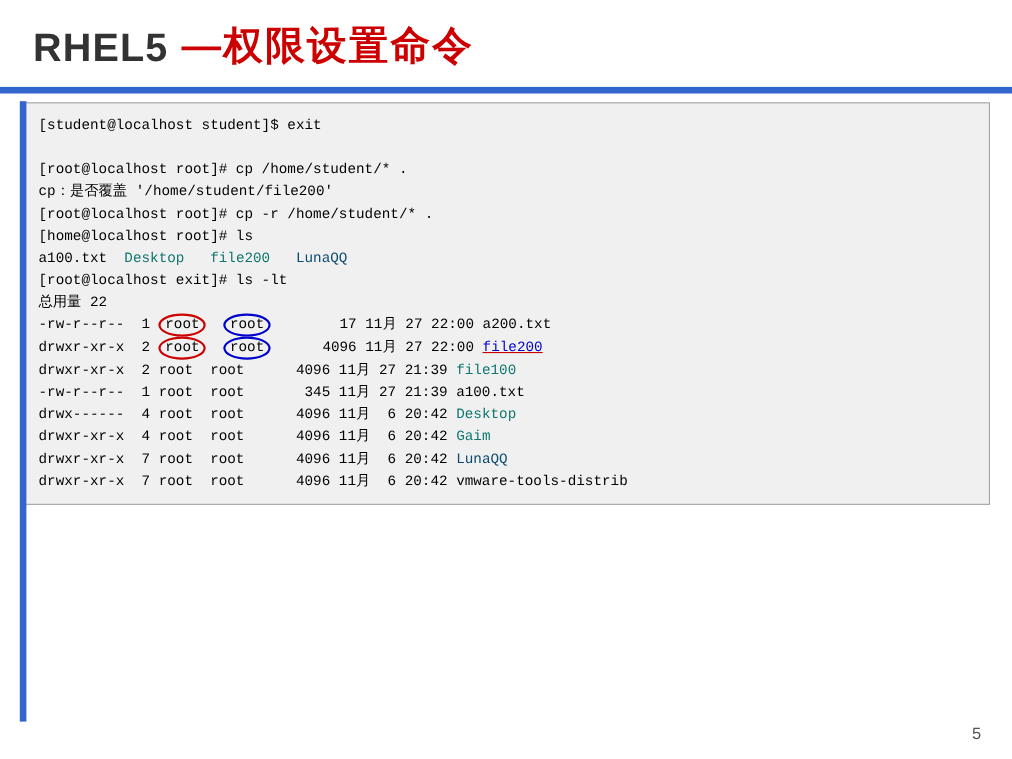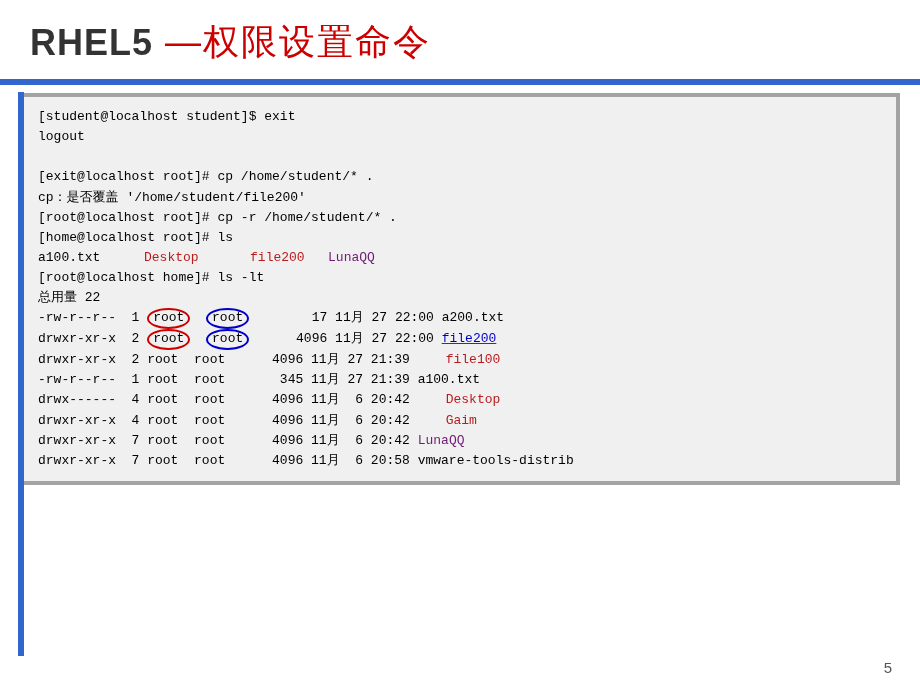--- a/index.html
+++ b/index.html
@@ -23,56 +23,55 @@
 
     .title-rhel {
       font-size: 36px;
       font-weight: bold;
       color: #333333;
       letter-spacing: 1px;
     }
 
     .title-subtitle {
       font-size: 36px;
-      font-weight: normal;
+      font-weight: bold;
       color: #cc0000;
       letter-spacing: 2px;
       text-decoration: none;
     }
 
     
     .blue-bar {
       height: 6px;
       background: #3366cc;
       margin: 0 0 0 0;
     }
 
     
     .terminal-container {
       background: #f0f0f0;
-      border: 4px solid #a3a3a3;
+      border: 1px solid #a3a3a3;
       margin: 8px 20px 8px 20px;
       padding: 10px 14px;
       font-family: 'Courier New', Courier, monospace;
       font-size: 13px;
       color: #000000;
       line-height: 1.55;
     }
 
     .term-line {
       white-space: pre;
     }
 
     .term-blue {
-      color: #b91c1c;
-      margin-left: 28px;
+      color: #0f766e;
     }
 
     .term-cyan {
-      color: #701a75;
+      color: #0c4a6e;
     }
 
     
     .circle-root-red {
       display: inline-block;
       border: 2px solid #cc0000;
       border-radius: 50%;
       padding: 0px 4px;
       color: #000;
       font-family: 'Courier New', Courier, monospace;
@@ -125,50 +124,49 @@
 </div>
 
 <div class="blue-bar"></div>
 
 <div class="left-accent"></div>
 
 <div class="terminal-container">
 
   <div class="term-line">[student@localhost student]$ exit</div>
 
-  <div class="term-line">logout</div>
 
   <div class="term-line">&nbsp;</div>
 
-  <div class="term-line">[exit@localhost root]# cp /home/student/* .</div>
+  <div class="term-line">[root@localhost root]# cp /home/student/* .</div>
 
   <div class="term-line">cp：是否覆盖 '/home/student/file200'</div>
 
   <div class="term-line">[root@localhost root]# cp -r /home/student/* .</div>
 
 
   <div class="term-line">[home@localhost root]# ls</div>
 
   <div class="term-line">a100.txt  <span class="term-blue">Desktop</span>   <span class="term-blue">file200</span>   <span class="term-cyan">LunaQQ</span></div>
 
 
-  <div class="term-line">[root@localhost home]# ls -lt</div>
+  <div class="term-line">[root@localhost exit]# ls -lt</div>
 
   <div class="term-line">总用量 22</div>
 
   <div class="term-line">-rw-r--r--  1 <span class="circle-root-red">root</span>  <span class="circle-root-blue">root</span>        17 11月 27 22:00 a200.txt</div>
 
   <div class="term-line">drwxr-xr-x  2 <span class="circle-root-red">root</span>  <span class="circle-root-blue">root</span>      4096 11月 27 22:00 <span class="underline-red">file200</span></div>
 
   <div class="term-line">drwxr-xr-x  2 root  root      4096 11月 27 21:39 <span class="term-blue">file100</span></div>
 
   <div class="term-line">-rw-r--r--  1 root  root       345 11月 27 21:39 a100.txt</div>
 
   <div class="term-line">drwx------  4 root  root      4096 11月  6 20:42 <span class="term-blue">Desktop</span></div>
 
   <div class="term-line">drwxr-xr-x  4 root  root      4096 11月  6 20:42 <span class="term-blue">Gaim</span></div>
 
   <div class="term-line">drwxr-xr-x  7 root  root      4096 11月  6 20:42 <span class="term-cyan">LunaQQ</span></div>
 
-  <div class="term-line">drwxr-xr-x  7 root  root      4096 11月  6 20:58 vmware-tools-distrib</div>
+  <div class="term-line">drwxr-xr-x  7 root  root      4096 11月  6 20:42 vmware-tools-distrib</div>
 </div>
 
 <div class="page-number">5</div>
 
 </body></html>

